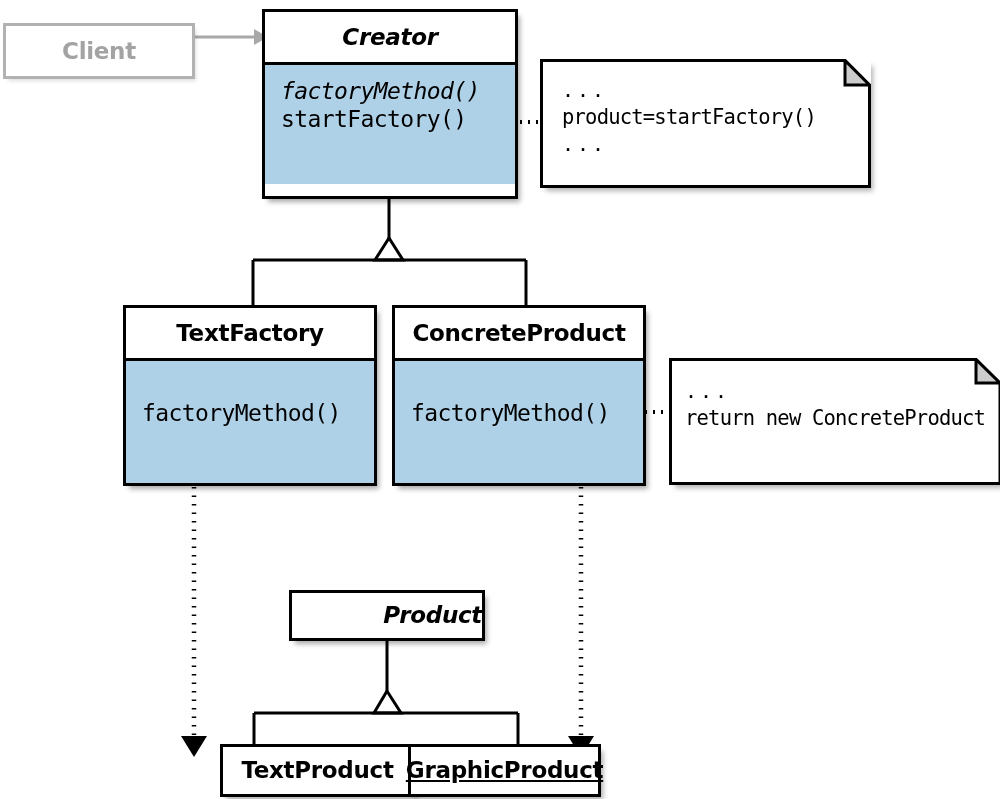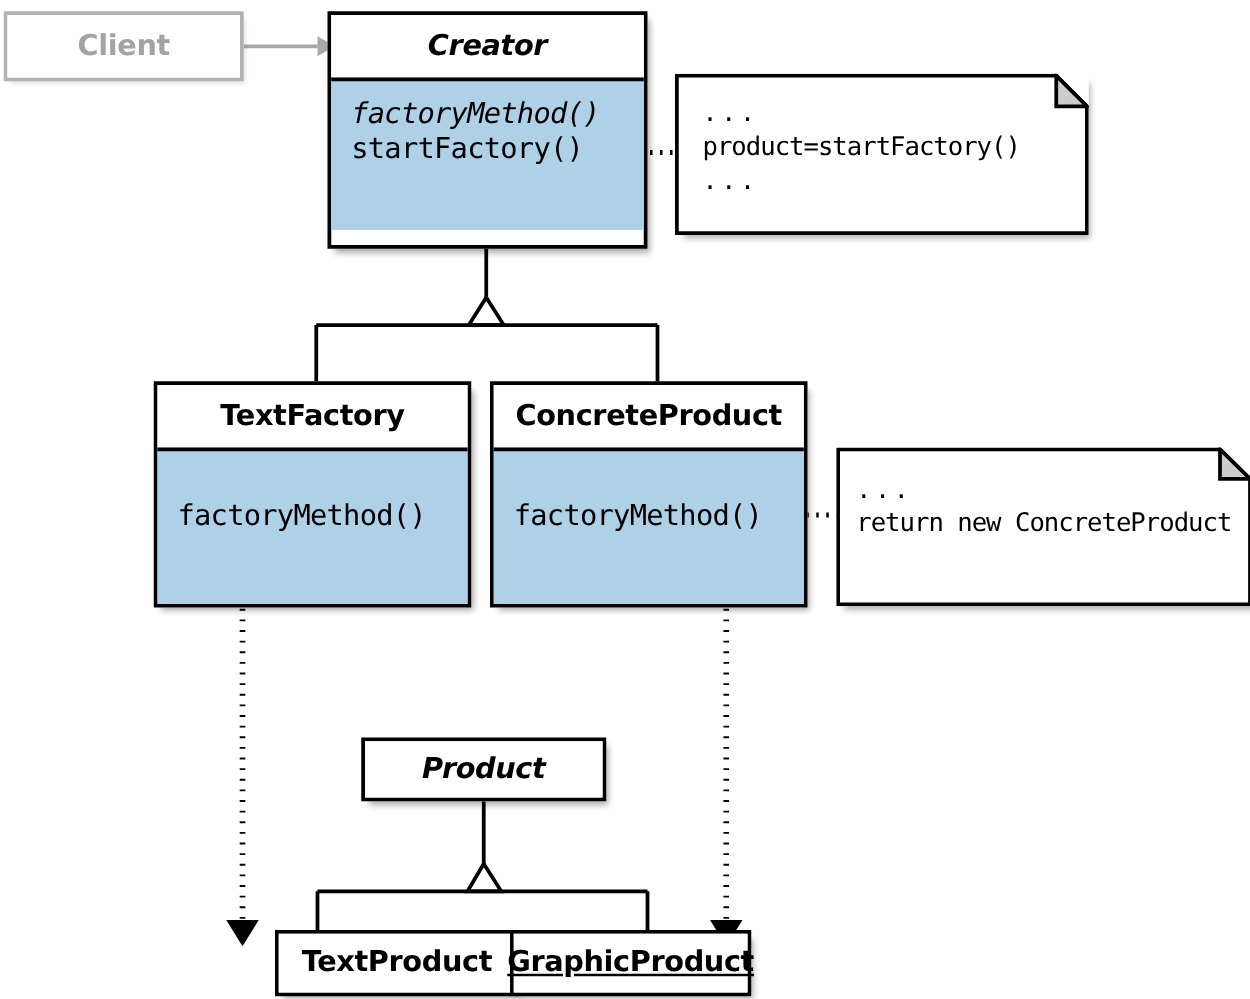--- a/index.html
+++ b/index.html
@@ -151,21 +151,21 @@
       <line x1="472" y1="122" x2="544" y2="122" stroke="#000000" stroke-width="4" stroke-dasharray="2 6" stroke-linecap="butt"></line>
       <circle cx="465" cy="122" r="7" fill="#ffffff" stroke="#000000" stroke-width="3.5"></circle>
     </g>
 
     <g>
       <line x1="605" y1="412" x2="673" y2="412" stroke="#000000" stroke-width="4" stroke-dasharray="2 6" stroke-linecap="butt"></line>
       <circle cx="598" cy="412" r="7" fill="#ffffff" stroke="#000000" stroke-width="3.5"></circle>
     </g>
   </svg>
 
-  <div class="uml-box ghost" style="left:3px; top:9px; width:192px; height:56px;">
+  <div class="uml-box ghost" style="left:3px; top:23px; width:192px; height:56px;">
     <div class="box-header" style="height:50px;">
       <span class="title-text ghost-text">Client</span>
     </div>
   </div>
 
   <div class="uml-box" style="left:262px; top:9px; width:256px; height:190px;">
     <div class="box-header" style="height:50px;">
       <span class="title-text italic">Creator</span>
     </div>
     <div class="box-body" style="height:122px;">
@@ -215,21 +215,21 @@
       <path d="M 1.5 1.5 L 307 1.5 L 331 25 L 331 125.5 L 1.5 125.5 Z" fill="#ffffff" stroke="#000000" stroke-width="3"></path>
       <path d="M 307 1.5 L 307 25 L 331 25 Z" fill="#cccccc" stroke="#000000" stroke-width="3" stroke-linejoin="miter"></path>
     </svg>
     <div class="note-text" style="left:16px; top:20px;">
       <div class="dots">...</div>
       <div>return new ConcreteProduct</div>
     </div>
   </div>
 
   <div class="uml-box" style="left:289px; top:590px; width:196px; height:51px;">
-    <div class="box-header" style="height:45px;">
+    <div class="box-header" style="height:45px;justify-content:flex-end;">
       <span class="title-text italic">Product</span>
     </div>
   </div>
 
   <div class="uml-box" style="left:172px; top:744px; width:195px; height:53px;margin-left:48px;">
     <div class="box-header" style="height:47px;">
       <span class="title-text">TextProduct</span>
     </div>
   </div>
 

